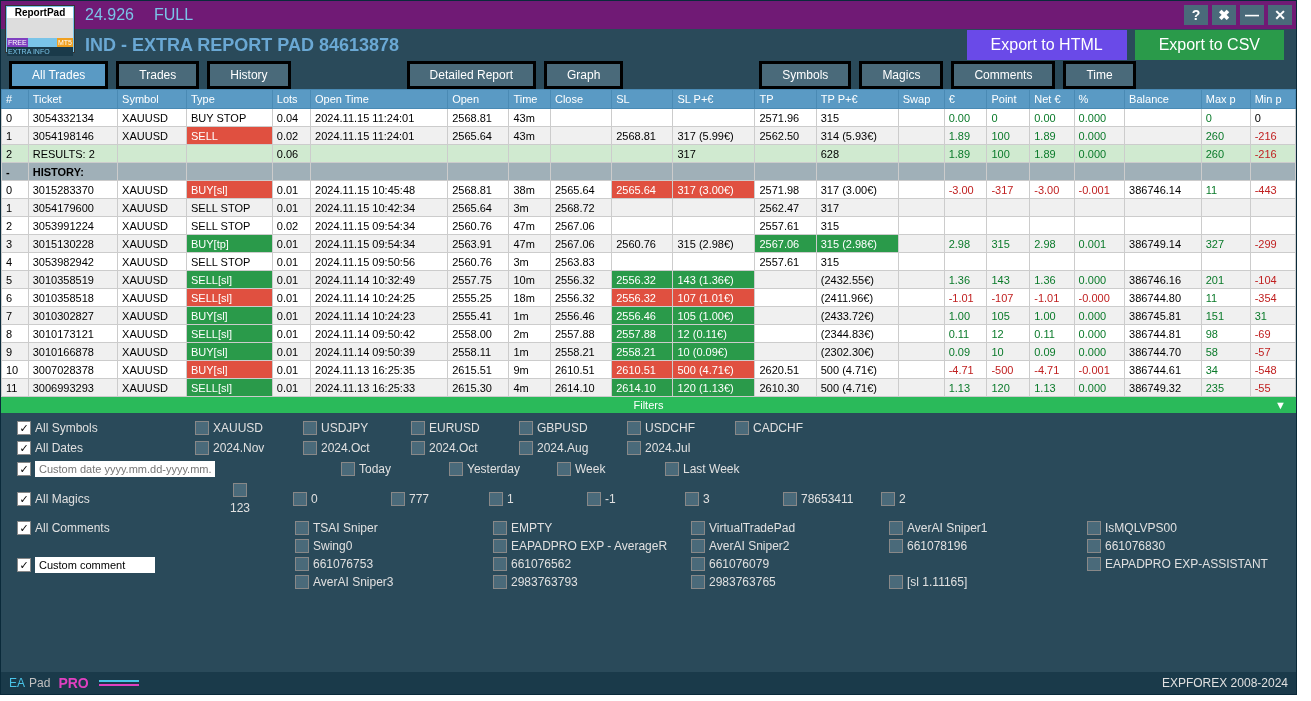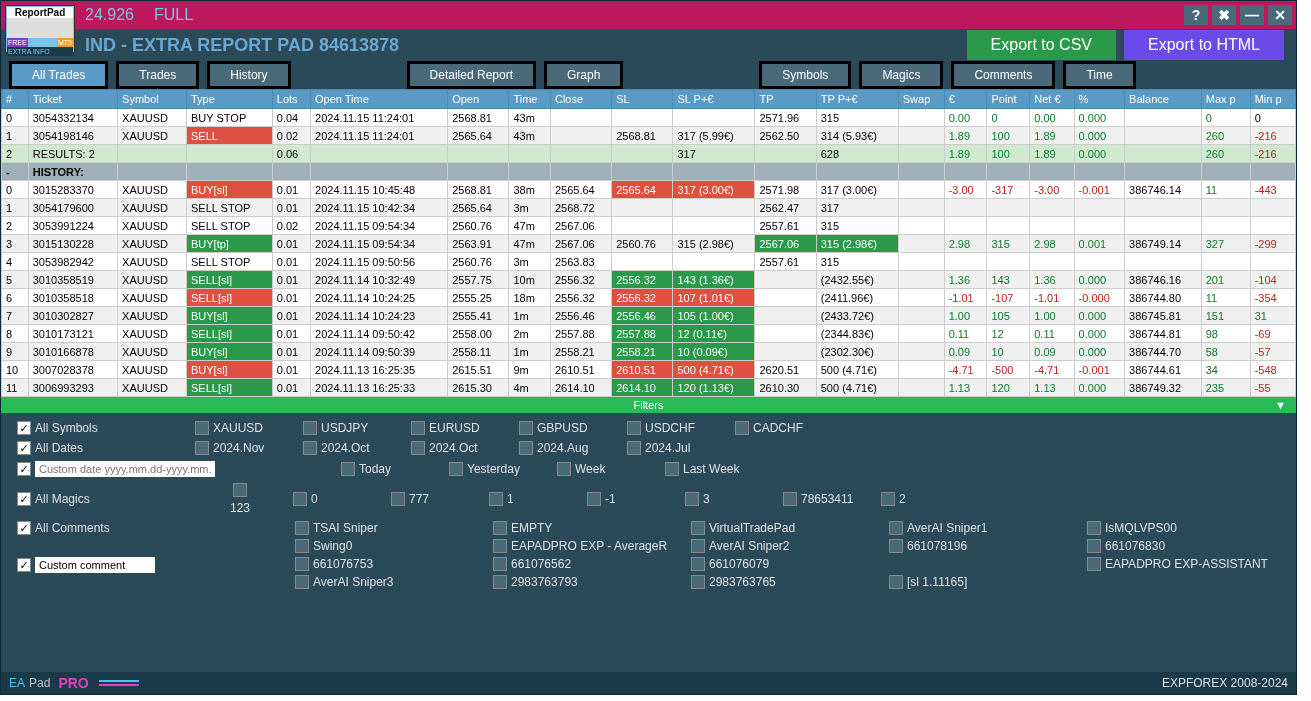--- a/index.html
+++ b/index.html
@@ -1,18 +1,18 @@
 <!DOCTYPE html>
 <html><head>
 <meta charset="utf-8">
 <style>
 *{margin:0;padding:0;box-sizing:border-box;font-family:Arial,sans-serif}
 body{background:#fff;width:1311px;height:701px;overflow:hidden}
 .app{width:1297px;height:695px;background:#2a4a5a;position:relative;border:1px solid #0a2a3a}
-.titlebar{height:28px;background:#be185d;display:flex;align-items:center;padding:0 4px;color:#fff;font-size:13px}
+.titlebar{height:28px;background:#701a75;display:flex;align-items:center;padding:0 4px;color:#fff;font-size:13px}
 .titlebar .icons{display:flex;gap:2px}
 .titlebar .icon-box{width:14px;height:14px;background:#c04040}
 .titlebar .icon-box2{width:14px;height:14px;background:#4080c0}
 .titlebar .version{margin-left:50px;color:#7ac4e8;font-size:16px}
 .titlebar .full{margin-left:20px;color:#7ac4e8;font-size:16px}
 .titlebar .right-btns{margin-left:auto;display:flex;gap:4px}
 .titlebar .btn{width:24px;height:20px;background:#4a6a7a;color:#fff;display:flex;align-items:center;justify-content:center;font-size:14px;font-weight:bold;cursor:pointer}
 .header{height:32px;display:flex;align-items:center;padding:0 4px}
 .badge{width:70px;height:48px;background:#7ac4e8;font-size:8px;color:#000;border:1px solid #333;position:absolute;top:4px;left:4px;padding:1px}
 .badge .rp{background:#fff;color:#000;font-size:10px;font-weight:bold;text-align:center}
@@ -83,22 +83,22 @@
 <div class="badge">
 <div class="rp">ReportPad</div>
 <div style="height:20px;background:#ddd"></div>
 <div><span class="free">FREE</span><span class="mts">MT5</span></div>
 <div class="extra">EXTRA INFO</div>
 </div>
 
 <div class="header">
 <span class="app-title">IND - EXTRA REPORT PAD 84613878</span>
 <div class="export-btns">
+<button class="export-btn html-btn">Export to HTML</button>
 <button class="export-btn csv">Export to CSV</button>
-<button class="export-btn html-btn">Export to HTML</button>
 </div>
 </div>
 
 <div class="tabs">
 <div class="tab active">All Trades</div>
 <div class="tab">Trades</div>
 <div class="tab">History</div>
 <div class="tab-spacer"></div>
 <div class="tab">Detailed Report</div>
 <div class="tab">Graph</div>

